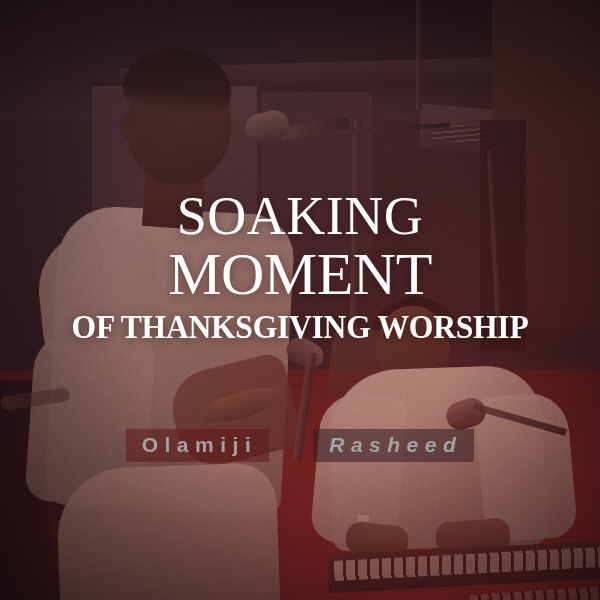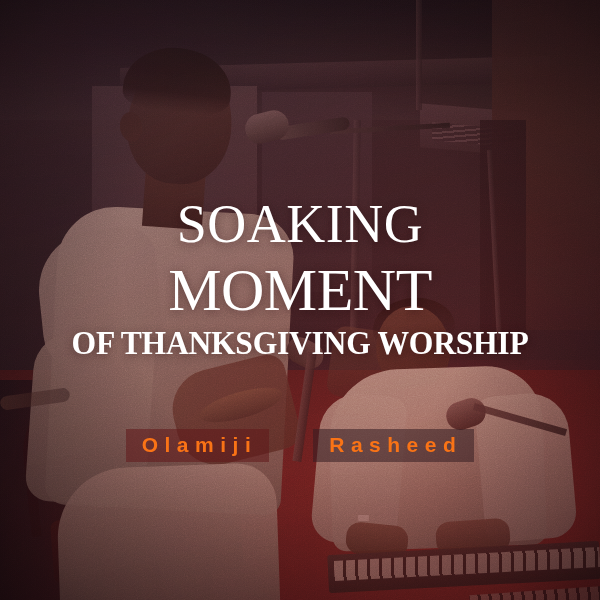--- a/index.html
+++ b/index.html
@@ -299,21 +299,21 @@
     position:absolute;left:0;right:0;top:186px;
     text-align:center;color:#fff;
     text-shadow:0 2px 10px rgba(30,8,12,.45);
     user-select:none;
   }
   .t-soaking{
     font-family:"Liberation Serif",serif;
     font-size:54px;line-height:.98;font-weight:400;
     letter-spacing:.5px;
     transform:scaleX(1.0);
-    margin:12px;
+    margin:4px;
   }
   .t-moment{
     font-family:"Liberation Serif",serif;
     font-size:60px;line-height:.92;font-weight:400;
     letter-spacing:-0.5px;
     margin:2px 0 0 0;
   }
   .t-sub{
     font-family:"Liberation Serif",serif;
     font-size:34px;line-height:1;font-weight:700;
@@ -323,27 +323,27 @@
   }
 
   .credits{
     position:absolute;left:0;right:0;top:429px;
     display:flex;justify-content:center;align-items:center;
     gap:44px;
     user-select:none;
   }
   .credit{
     font-family:"Liberation Sans",sans-serif;
-    font-size:21px;font-weight:700;color:#f97316;
+    font-size:21px;font-weight:700;color:#a3a3a3;
     letter-spacing:6.5px;
     padding:4px 12px 5px 16px;
     white-space:nowrap;
   }
   .credit.a{background:rgba(96,24,26,.55);}
-  .credit.b{background:rgba(52,30,34,.55);}
+  .credit.b{background:rgba(52,30,34,.55);font-style:italic;}
 </style>
 </head>
 <body>
 
 <div class="cover">
 
   <div class="photo">
 
     <div class="wall"></div>
     <div class="ceiling"></div>

